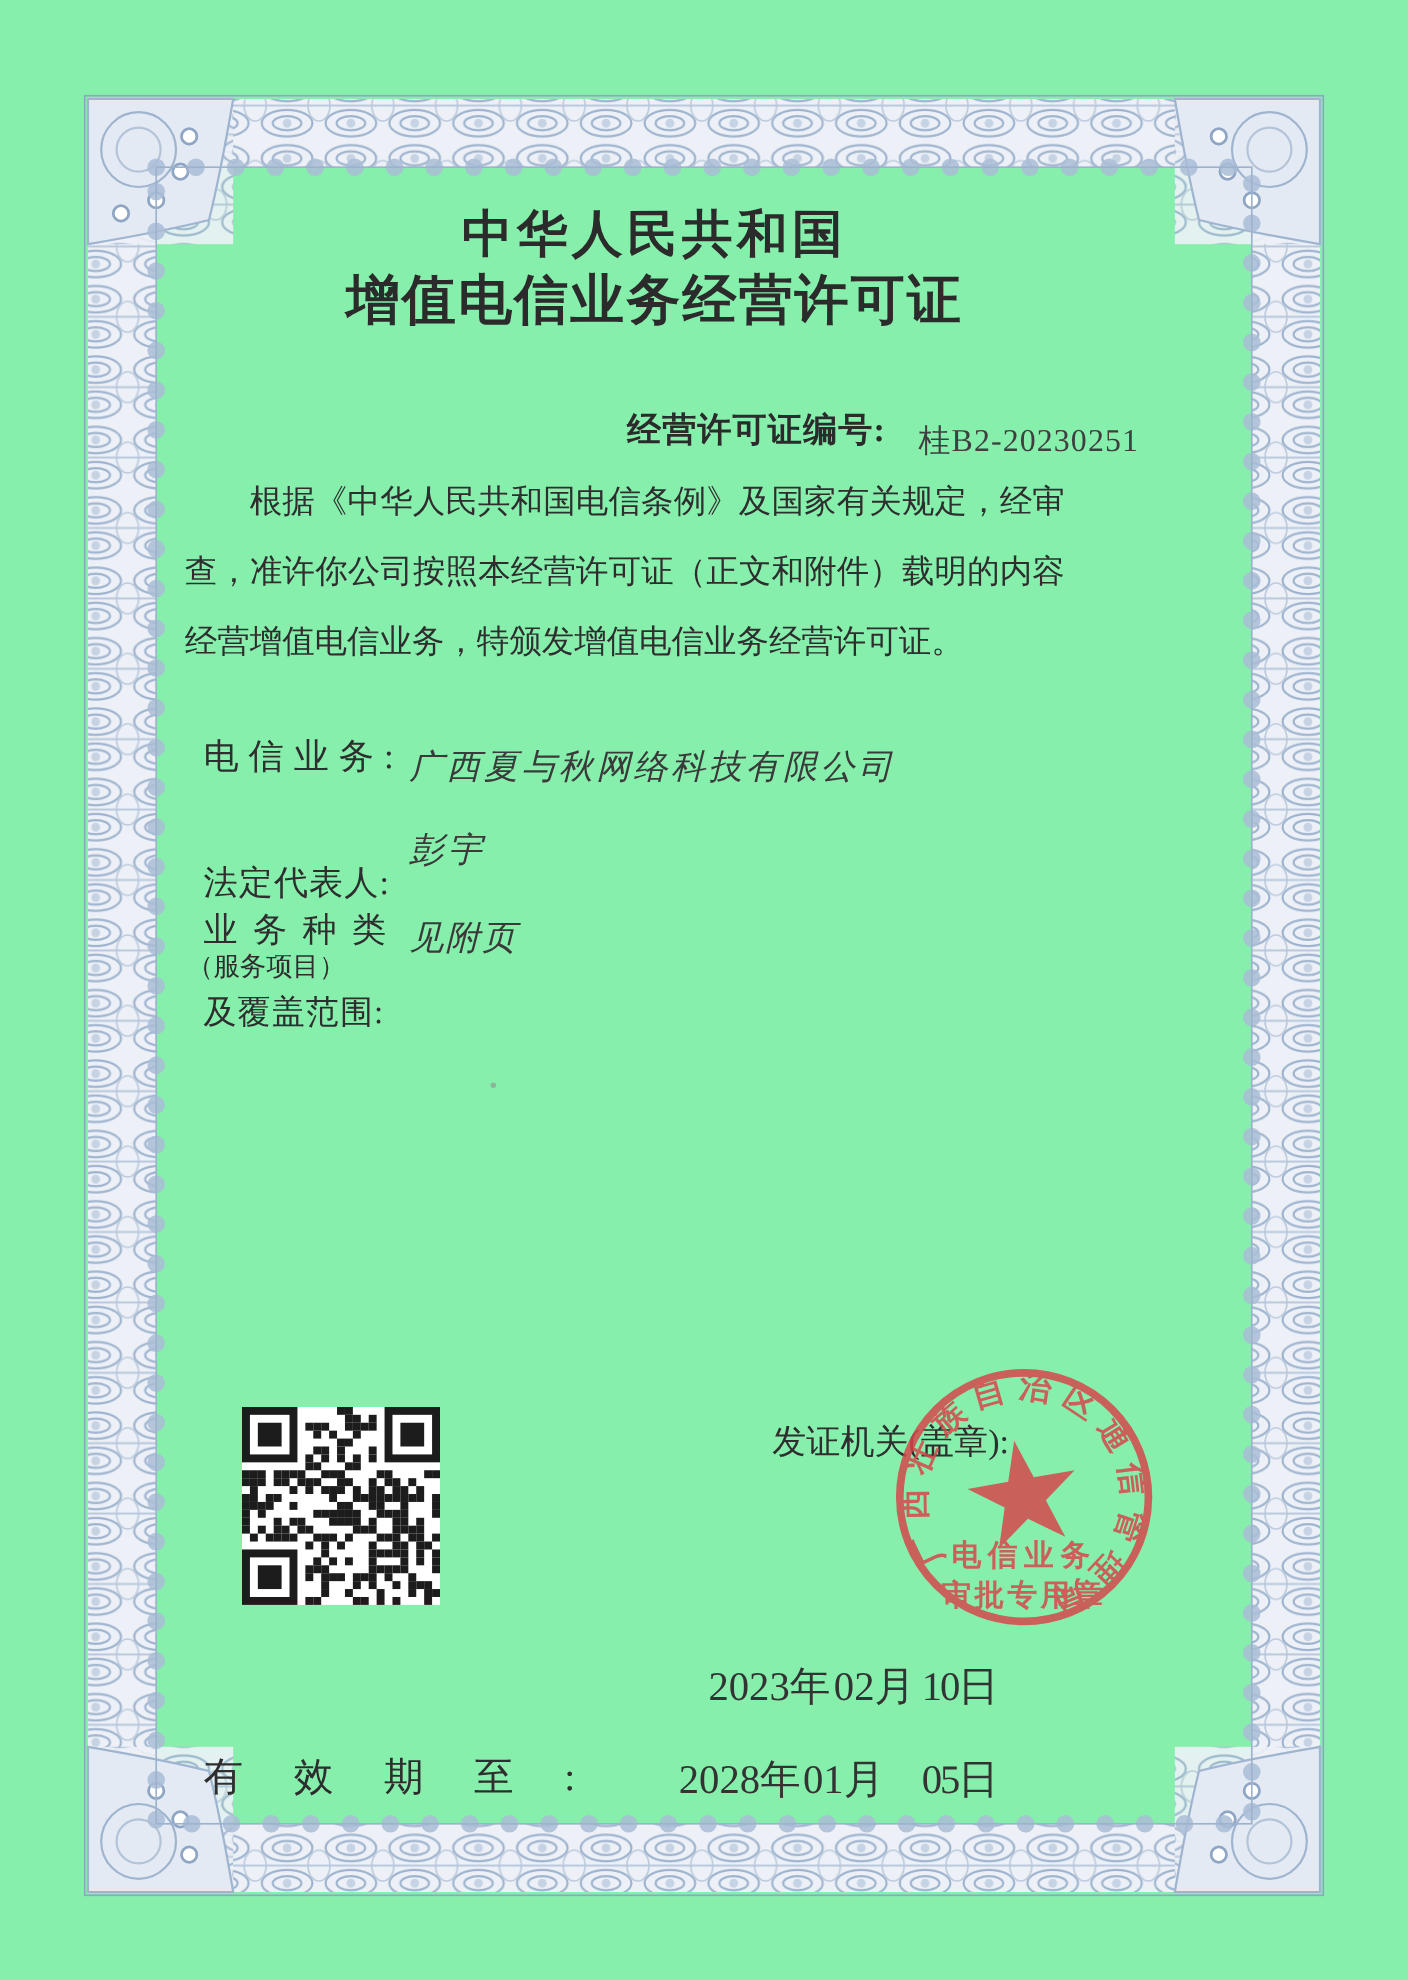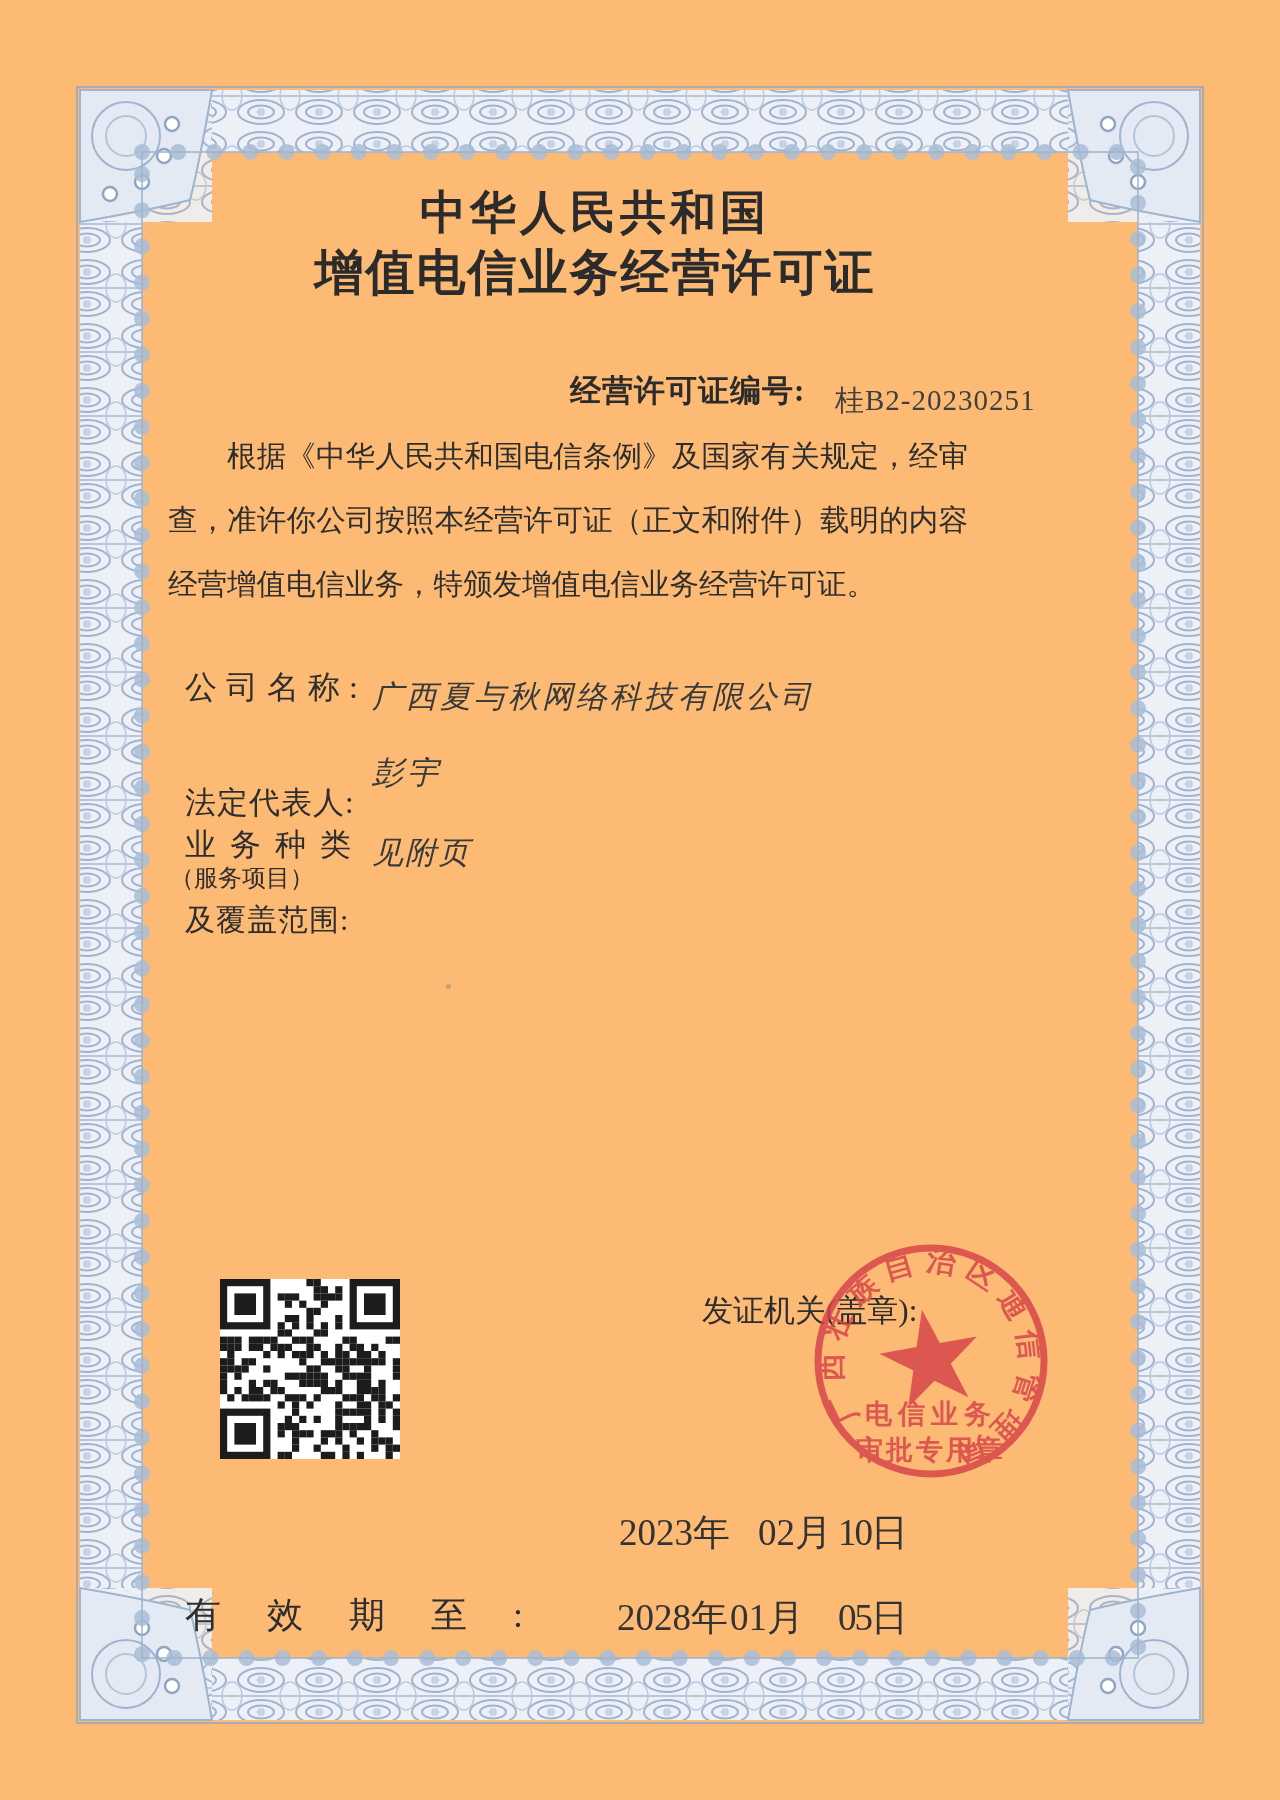--- a/index.html
+++ b/index.html
@@ -1,17 +1,17 @@
 <!DOCTYPE html>
 <html><head>
 <meta charset="utf-8">
 <style>
   html,body{margin:0;padding:0;background:#ffffff;}
   .page{
-    position:relative;width:1280px;height:1800px;background:#fdba74;overflow:hidden;
+    position:relative;width:1280px;height:1800px;background:#86efac;overflow:hidden;
     font-family:"Liberation Serif","DejaVu Serif",serif;color:#262626;
   }
   .abs{position:absolute;}
   .title1{left:150px;top:182px;width:890px;text-align:center;font-size:46px;font-weight:bold;letter-spacing:4px;color:#2b2b2b;}
   .title2{left:150px;top:240px;width:890px;text-align:center;font-size:49px;font-weight:bold;letter-spacing:2px;color:#2b2b2b;}
   .lic-label{left:570px;top:370px;font-size:31px;font-weight:bold;color:#2b2b2b;letter-spacing:1px;}
   .lic-value{left:835px;top:381px;font-size:29px;color:#3f3f3f;letter-spacing:1px;}
   .body-par{left:168px;top:424px;width:800px;font-size:29.5px;line-height:64px;text-align:justify;text-indent:2em;color:#2e2e2e;}
   .f-label{font-size:32px;color:#2e2e2e;}
   .f-value{font-size:31px;color:#3a3a3a;font-style:italic;}
@@ -23,21 +23,21 @@
   .lbl-biz2{left:170px;top:862px;font-size:24px;letter-spacing:0px;}
   .lbl-biz3{left:185px;top:900px;font-size:30px;letter-spacing:1px;}
   .val-biz{left:372px;top:832px;letter-spacing:2px;}
   .issuer-label{left:702px;top:1290px;font-size:31px;color:#2e2e2e;z-index:1;}
   .stamp{left:781px;top:1211px;z-index:2;}
   .qr{left:220px;top:1279px;}
   .date-label{font-size:36px;color:#2e2e2e;letter-spacing:46px;}
   .date-val{font-size:37px;color:#333;}
   .row-issue-lbl{left:185px;top:1506px;}
   .row-valid-lbl{left:185px;top:1591px;}
-  .iy{left:619px;top:1508px;text-align:center;} .im{left:758px;top:1508px;} .id{left:838px;top:1508px;letter-spacing:-2px;}
+  .iy{left:644px;top:1508px;text-align:center;} .im{left:758px;top:1508px;} .id{left:838px;top:1508px;letter-spacing:-2px;}
   .vy{left:617px;top:1593px;} .vm{left:730px;top:1593px;} .vd{left:838px;top:1593px;letter-spacing:-2px;}
   .speck{width:5px;height:5px;border-radius:50%;background:#8a8a8a;opacity:.55;}
   .stamp-text{font-family:"Liberation Sans","DejaVu Sans",sans-serif;font-weight:bold;}
 </style>
 </head>
 <body>
 
 <div class="page">
 
   <svg class="abs" style="left:0;top:0" width="1280" height="1800" aria-hidden="true">
@@ -115,21 +115,21 @@
   </svg>
 
   <div class="abs title1">中华人民共和国</div>
   <div class="abs title2">增值电信业务经营许可证</div>
 
   <div class="abs lic-label">经营许可证编号:</div>
   <div class="abs lic-value">桂B2-20230251</div>
 
   <div class="abs body-par">根据《中华人民共和国电信条例》及国家有关规定，经审查，准许你公司按照本经营许可证（正文和附件）载明的内容经营增值电信业务，特颁发增值电信业务经营许可证。</div>
 
-  <div class="abs f-label lbl-company">公司名称:</div>
+  <div class="abs f-label lbl-company">电信业务:</div>
   <div class="abs f-value val-company">广西夏与秋网络科技有限公司</div>
 
   <div class="abs f-label lbl-legal">法定代表人:</div>
   <div class="abs f-value val-legal">彭宇</div>
 
   <div class="abs f-label lbl-biz1">业务种类</div>
   <div class="abs f-label lbl-biz2">（服务项目）</div>
   <div class="abs f-label lbl-biz3">及覆盖范围:</div>
   <div class="abs f-value val-biz">见附页</div>
 

